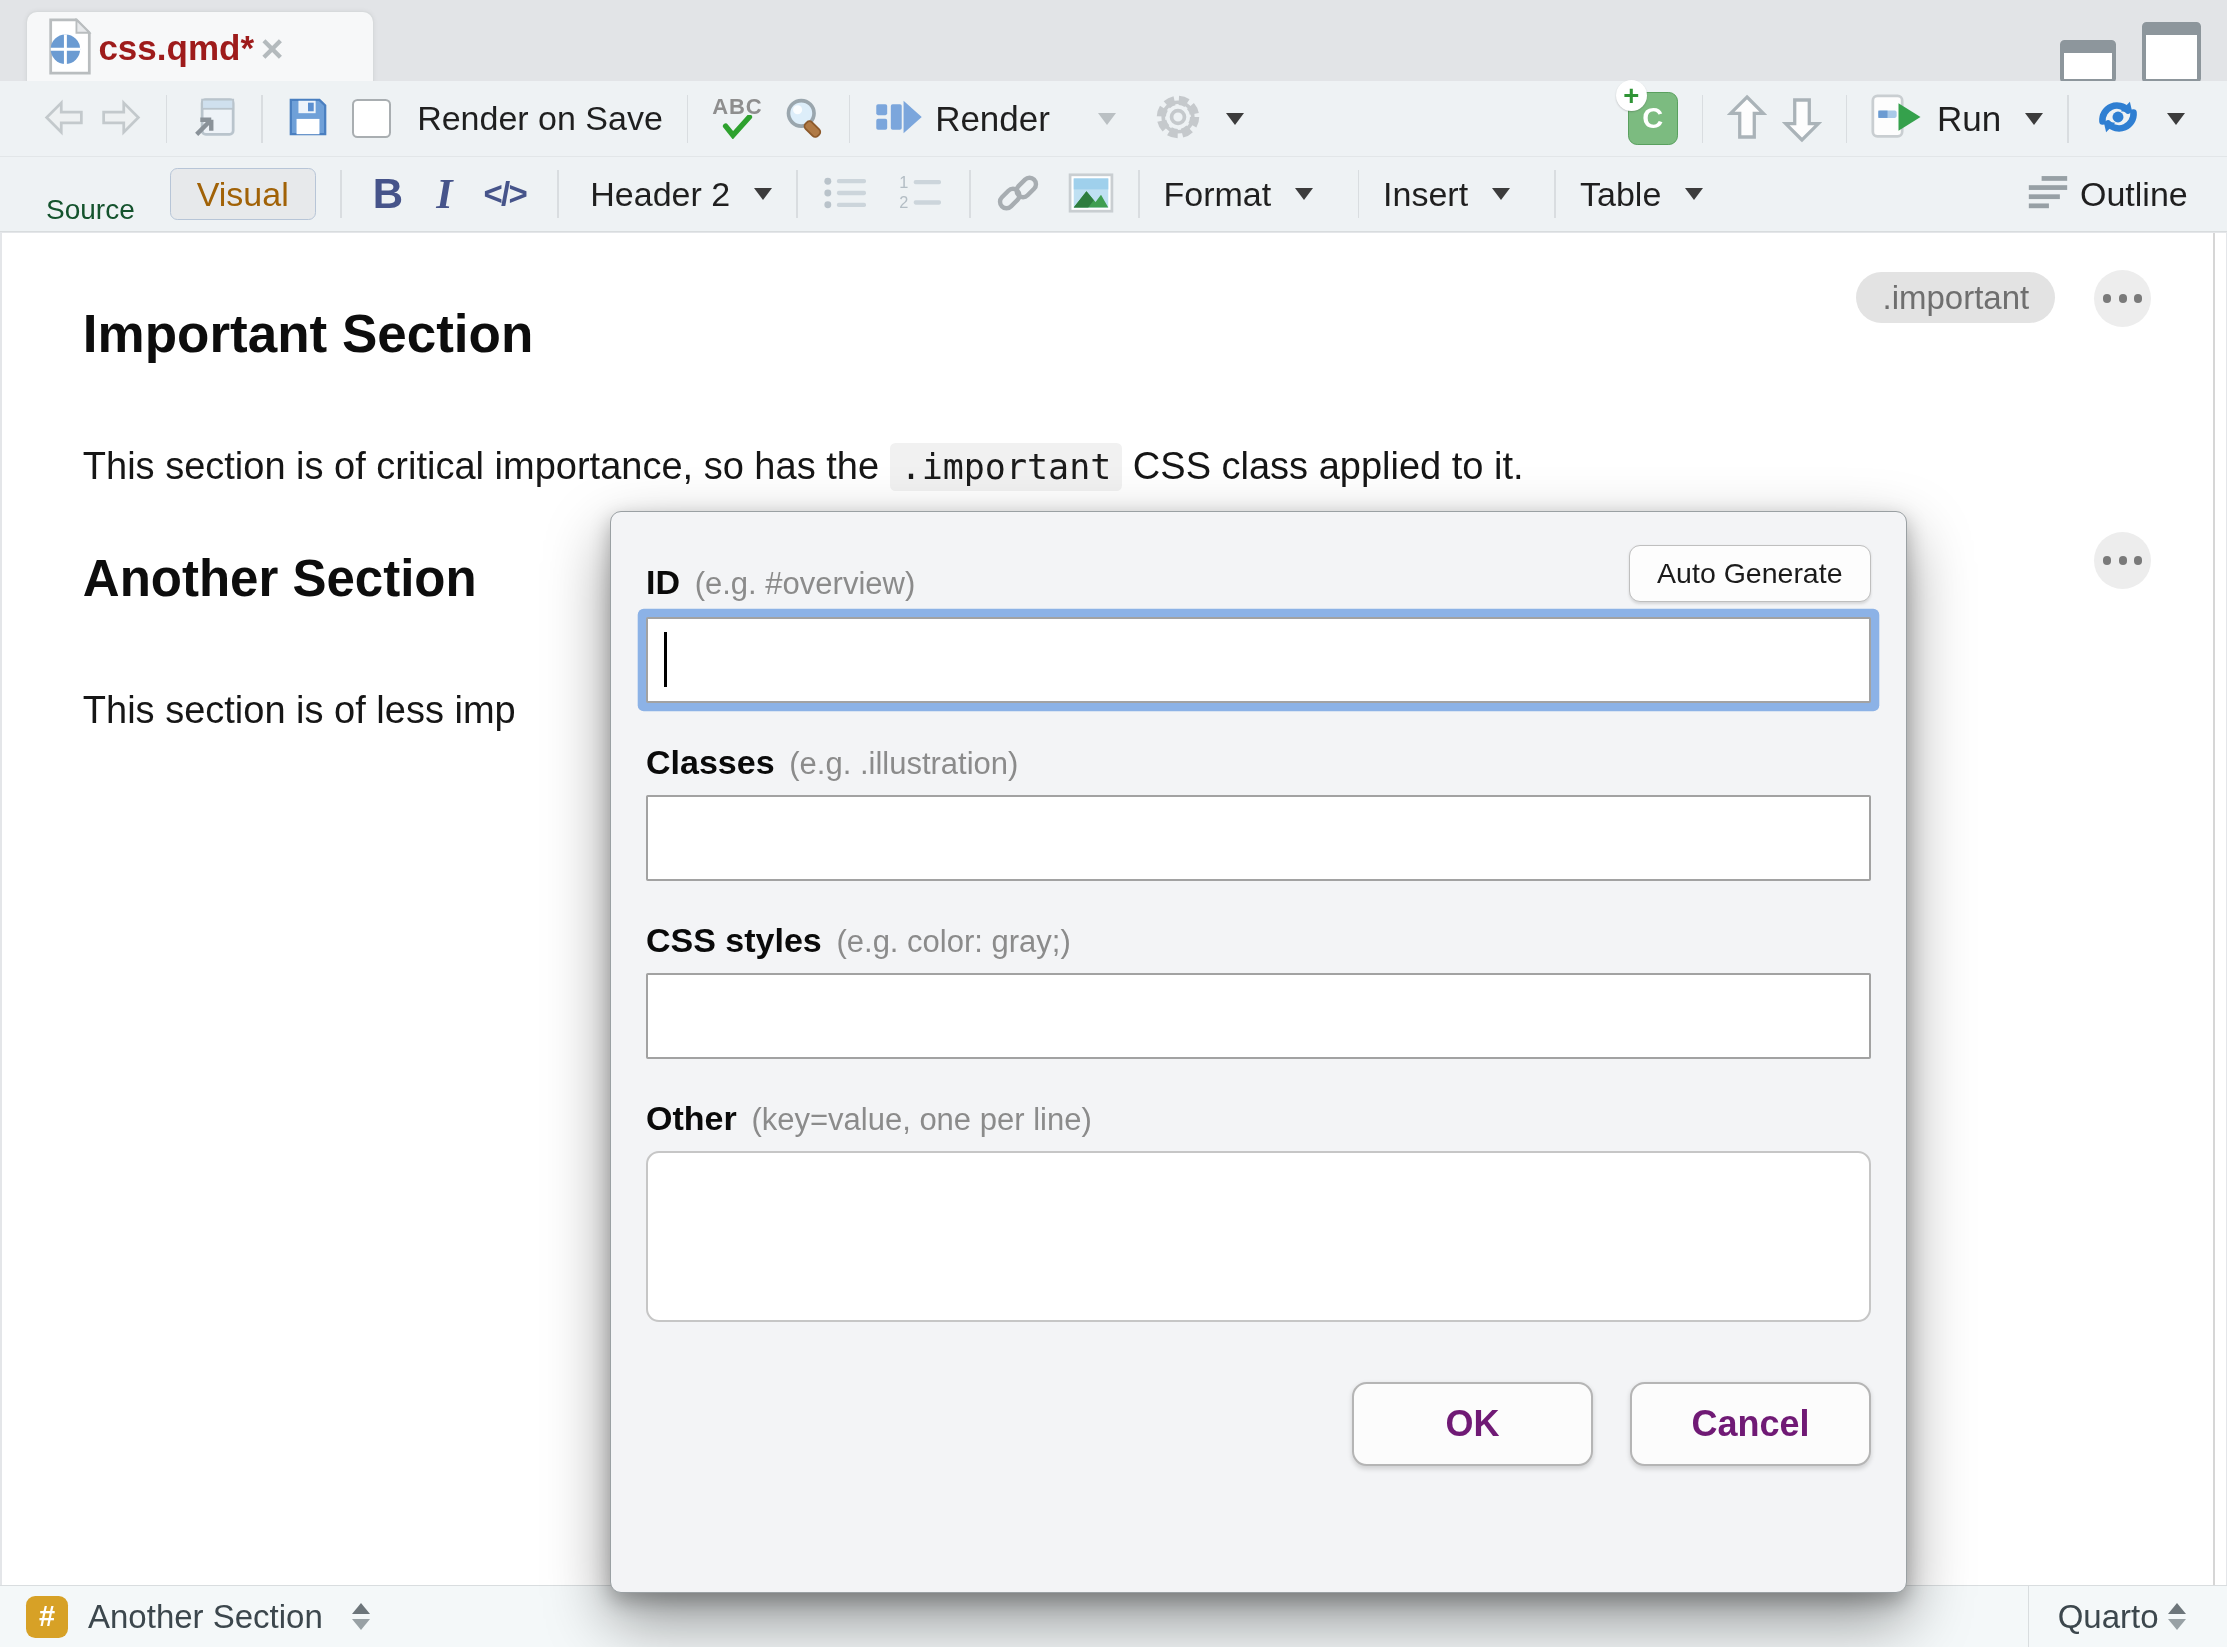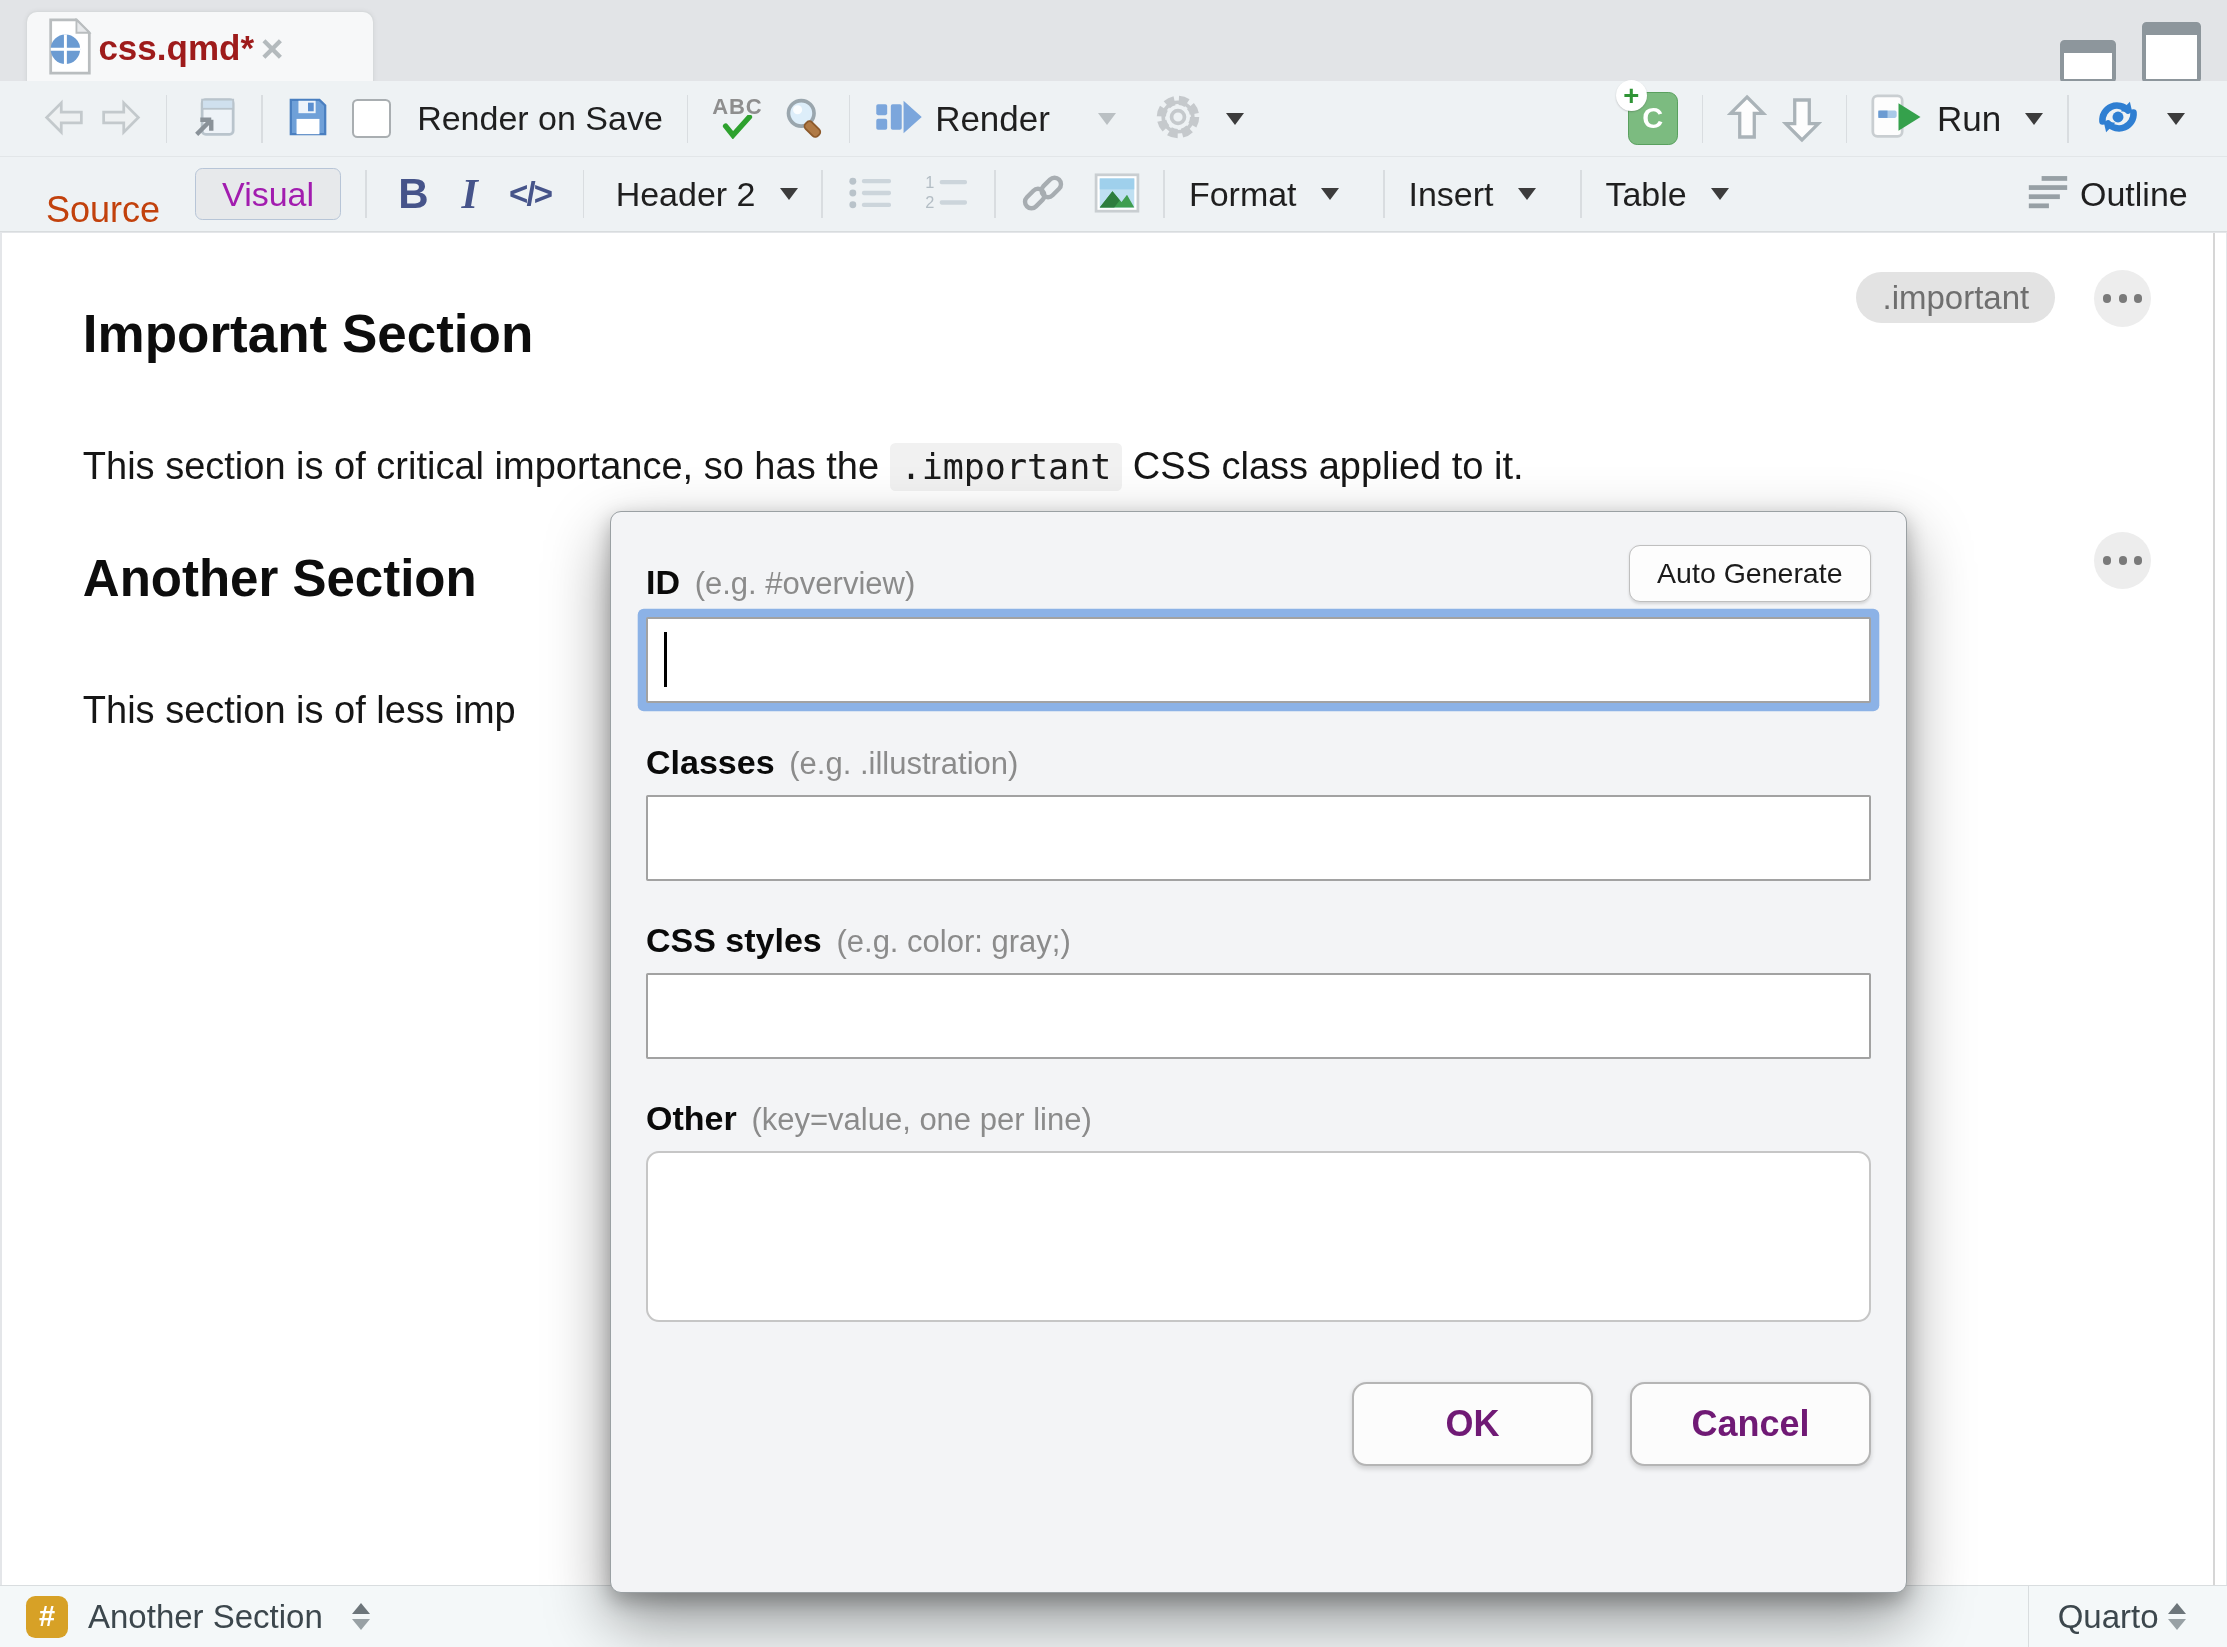--- a/index.html
+++ b/index.html
@@ -33,22 +33,22 @@
   .checkbox{width:35px;height:35px;border:2.8px solid #a9aeb1;border-radius:5.5px;background:#fff;margin-right:14.7px;}
   .abc{display:flex;flex-direction:column;align-items:center;line-height:.8;margin-right:5.5px;}
   .abc-txt{font-size:22px;font-weight:700;color:#8e8e8e;letter-spacing:0.9px;}
   
   .chunk-icon{position:relative;width:48px;height:51px;background:#7cbb80;border:1.8px solid #59a05e;border-radius:9.2px;
     display:flex;align-items:center;justify-content:center;}
   .chunk-c{color:#fff;font-size:29px;font-weight:700;}
   .chunk-plus{position:absolute;left:-13px;top:-13px;width:31px;height:31px;border-radius:50%;background:#fff;
     color:#2f9435;font-size:27.5px;font-weight:700;display:flex;align-items:center;justify-content:center;box-shadow:0 0.9px 1.8px rgba(0,0,0,.2);}
   
-  .toggle-label{font-size:36px;color:#c2410c;padding:5.5px 13px;margin-top:32px;}
-  .visual-btn{font-size:34px;color:#a21caf;background:#e7e9eb;border:1.8px solid #b7c5d7;border-radius:7.3px;padding:5.5px 26px;margin-left:22px;}
+  .toggle-label{font-size:28px;color:#14532d;padding:5.5px 13px;margin-top:32px;}
+  .visual-btn{font-size:34px;color:#a16207;background:#e7e9eb;border:1.8px solid #b7c5d7;border-radius:7.3px;padding:5.5px 26px;margin-left:22px;}
   .bold-ic{font-size:42px;font-weight:800;color:#46548a;}
   .italic-ic{font-size:42px;font-weight:600;font-style:italic;font-family:"Liberation Serif",serif;color:#46548a;}
   .code-ic{font-size:33px;font-weight:700;color:#46548a;letter-spacing:-1.8px;}
   
   .content{position:absolute;top:233px;left:1.8px;right:1.8px;bottom:61px;background:#ffffff;}
   .h1{margin:70px 0 0 81px;font-size:53px;font-weight:700;color:#0d0d0d;}
   .para{margin:81px 0 0 81px;font-size:38px;color:#161616;max-width:1837px;}
   .h2{margin:61px 0 0 81px;font-size:51px;font-weight:700;color:#0d0d0d;}
   .inline-code{font-family:"DejaVu Sans Mono",monospace;font-size:35px;background:#f1f1f1;padding:3.7px 11px;border-radius:5.5px;color:#1b1b1b;}
   .badge{position:absolute;top:39px;right:171px;height:51px;background:#e3e3e3;border-radius:26px;

